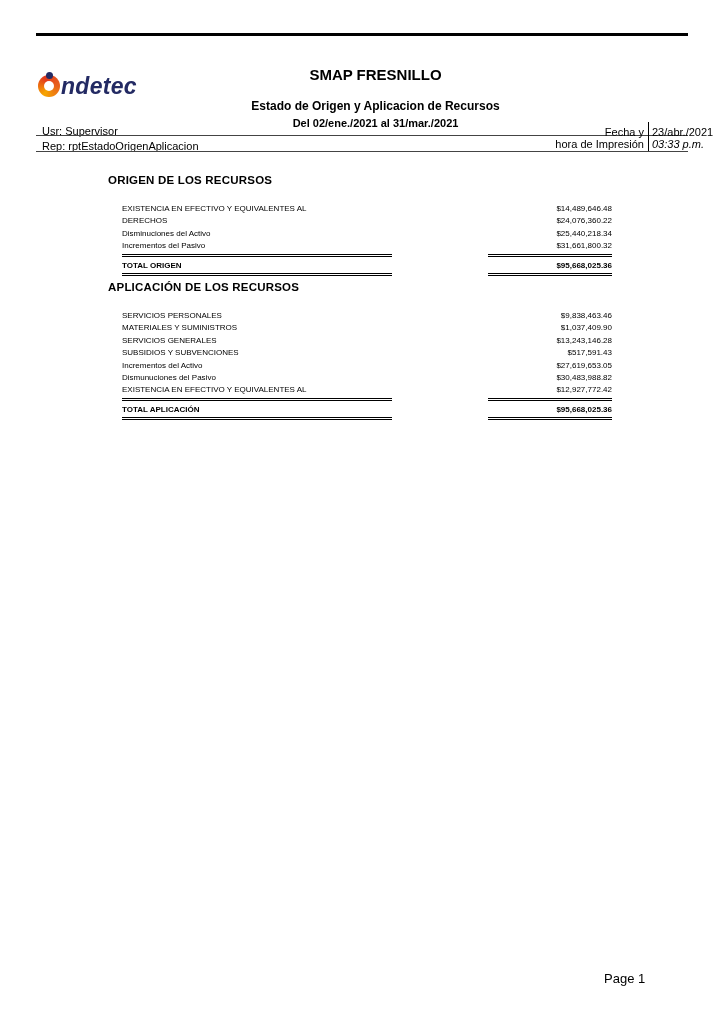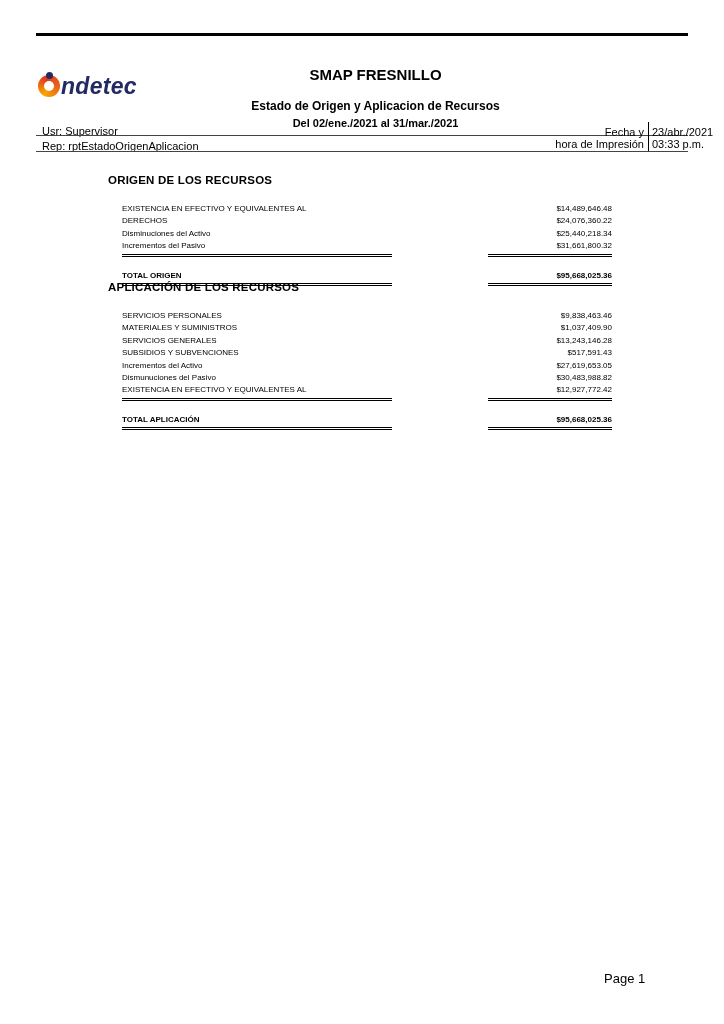--- a/index.html
+++ b/index.html
@@ -53,39 +53,39 @@
   
   .hline { position:absolute; left:36px; width:652px; height:1px; background:#444; }
   .hline-1 { top:135px; }
   .hline-2 { top:151px; }
   .meta { position:absolute; font-size:11px; color:#000; white-space:nowrap; }
   .meta-usr { left:42px; top:125px; }
   .meta-rep { left:42px; top:140px; }
   .meta-fecha-label { left:540px; width:104px; text-align:right; top:126px; }
   .meta-fecha-value { left:652px; top:126px; }
   .meta-hora-label  { left:500px; width:144px; text-align:right; top:138px; }
-  .meta-hora-value  { left:652px; top:138px; }
+  .meta-hora-value  { left:652px; top:138px;font-style:italic; }
   .vline { position:absolute; left:648px; top:122px; width:1px; height:29px; background:#000; }
 
   
   .section { position:absolute; left:108px; width:506px; }
   .section-1 { top:174px; }
   .section-2 { top:281px; }
   .section-title { font-size:11.5px; font-weight:bold; letter-spacing:0.2px; }
   .rows { margin-left:14px; width:490px; margin-top:17px; }
   .row {
     display:flex; justify-content:space-between; align-items:flex-end;
     font-size:8px; line-height:12.4px; height:12.4px;
   }
   .row-label { flex:1; text-align:left; }
   .row-amount { width:124px; text-align:right; }
   .rule-row { display:flex; justify-content:space-between; height:5px; margin-top:1px; }
   .rule-label { width:270px; border-top:3px double #000; }
   .rule-amount { width:124px; border-top:3px double #000; }
-  .total-row { font-weight:bold; height:12.4px; margin-top:11px; }
+  .total-row { font-weight:bold; height:12.4px; margin-top:1px; }
 
   .page-footer {
     position:absolute; left:604px; top:971px;
     font-size:13px;
   }
 </style>
 </head>
 <body>
 
 <div class="page">

